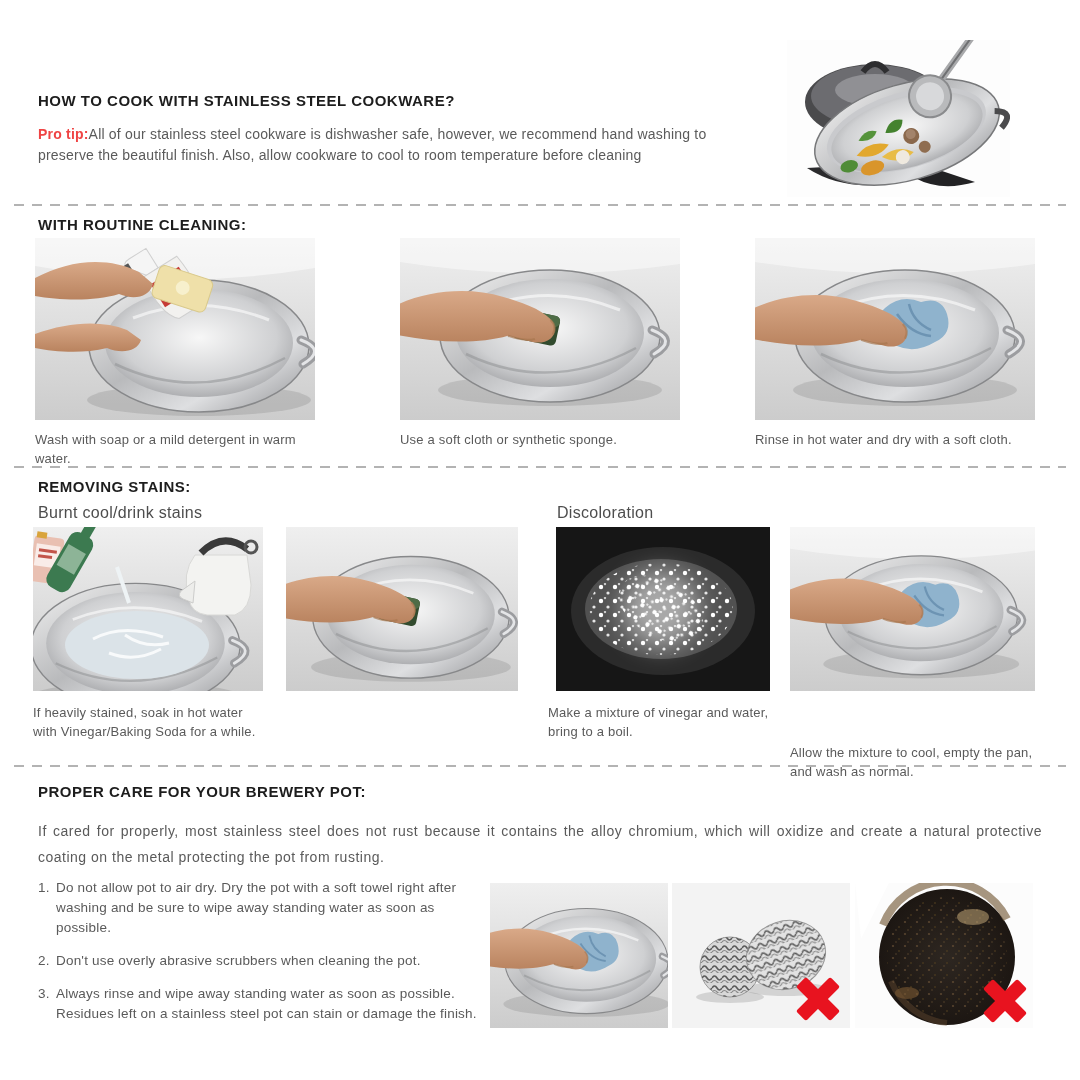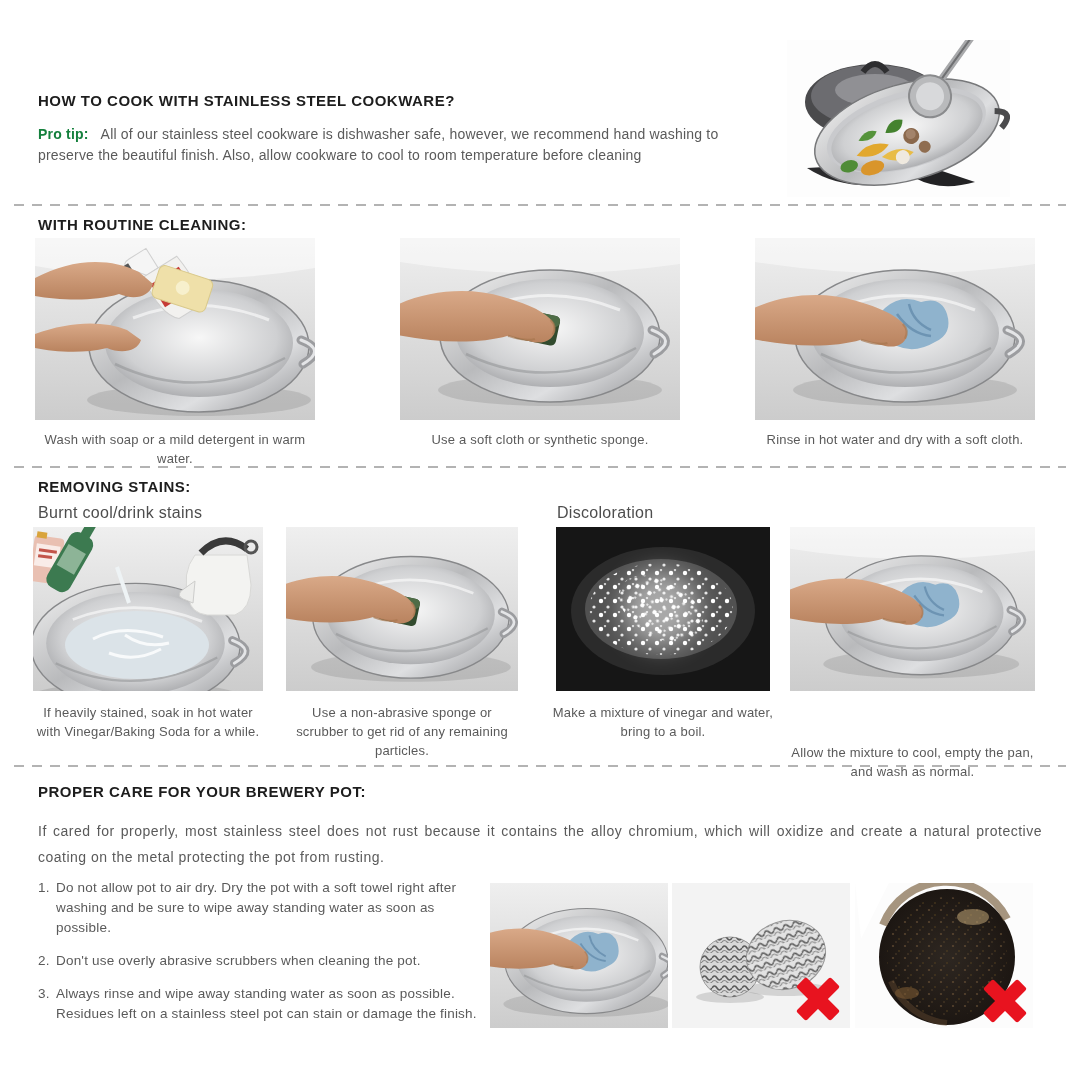--- a/index.html
+++ b/index.html
@@ -3,23 +3,23 @@
 <meta charset="utf-8">
 <style>
   html,body{margin:0;padding:0;background:#fff;}
   .page{
     position:relative;width:1080px;height:1080px;background:#ffffff;
     font-family:"Liberation Sans",sans-serif;overflow:hidden;
   }
   .abs{position:absolute;}
   .sec-title{font-size:15px;font-weight:700;letter-spacing:.5px;color:#1d1d1d;white-space:nowrap;}
   .para{font-size:14px;color:#5a5a5a;line-height:21px;letter-spacing:.2px;}
-  .protip-label{font-weight:700;color:#15803d;margin-right:12px;}
+  .protip-label{font-weight:700;color:#ef4444;margin-right:0;}
   .subhead{font-size:16px;color:#4d4d4d;letter-spacing:.3px;white-space:nowrap;}
-  .caption{font-size:13px;color:#5a5a5a;line-height:19px;text-align:center;letter-spacing:.2px;}
+  .caption{font-size:13px;color:#5a5a5a;line-height:19px;letter-spacing:.2px;}
   .intro{font-size:14px;color:#5a5a5a;line-height:26px;letter-spacing:.5px;text-align:justify;}
   .dashline{height:2px;background:repeating-linear-gradient(90deg,#b3b3b3 0 10px,transparent 10px 18px);}
   .fig{overflow:hidden;}
   .fig svg{display:block;width:100%;height:100%;}
   .care-list{display:flex;flex-direction:column;gap:13px;}
   .care-item{display:flex;font-size:13.5px;color:#5a5a5a;line-height:20px;letter-spacing:.2px;}
   .care-item .num{flex:0 0 18px;}
 </style>
 </head>
 <body>
@@ -260,21 +260,20 @@
 
   <div class="abs fig" style="left:790px;top:527px;width:245px;height:164px;">
     <svg viewBox="0 0 280 182" preserveAspectRatio="none">
       <rect width="280" height="182" fill="url(#gBg)"></rect>
       <path d="M0 0 H280 V26 Q140 46 0 24 Z" fill="#ffffff" opacity="0.45"></path>
       <use href="#symBlueWipe"></use>
     </svg>
   </div>
 
   <div class="abs caption" style="left:33px;top:703px;width:230px;">If heavily stained, soak in hot water with Vinegar/Baking Soda for a while.</div>
-  <div class="abs caption" style="left:286px;top:703px;width:232px;">Use a non-abrasive sponge or scrubber to get rid of any remaining particles.</div>
   <div class="abs caption" style="left:548px;top:703px;width:230px;">Make a mixture of vinegar and water, bring to a boil.</div>
   <div class="abs caption" style="left:790px;top:703px;width:245px;margin-top:40px;">Allow the mixture to cool, empty the pan, and wash as normal.</div>
 
   <div class="abs dashline" style="left:14px;top:765px;width:1052px;"></div>
 
   <div class="abs sec-title" style="left:38px;top:783px;">PROPER CARE FOR YOUR BREWERY POT:</div>
   <div class="abs intro" style="left:38px;top:818px;width:1004px;">If cared for properly, most stainless steel does not rust because it contains the alloy chromium, which will oxidize and create a natural protective coating on the metal protecting the pot from rusting.</div>
 
   <div class="abs care-list" style="left:38px;top:878px;width:452px;">
     <div class="care-item">

